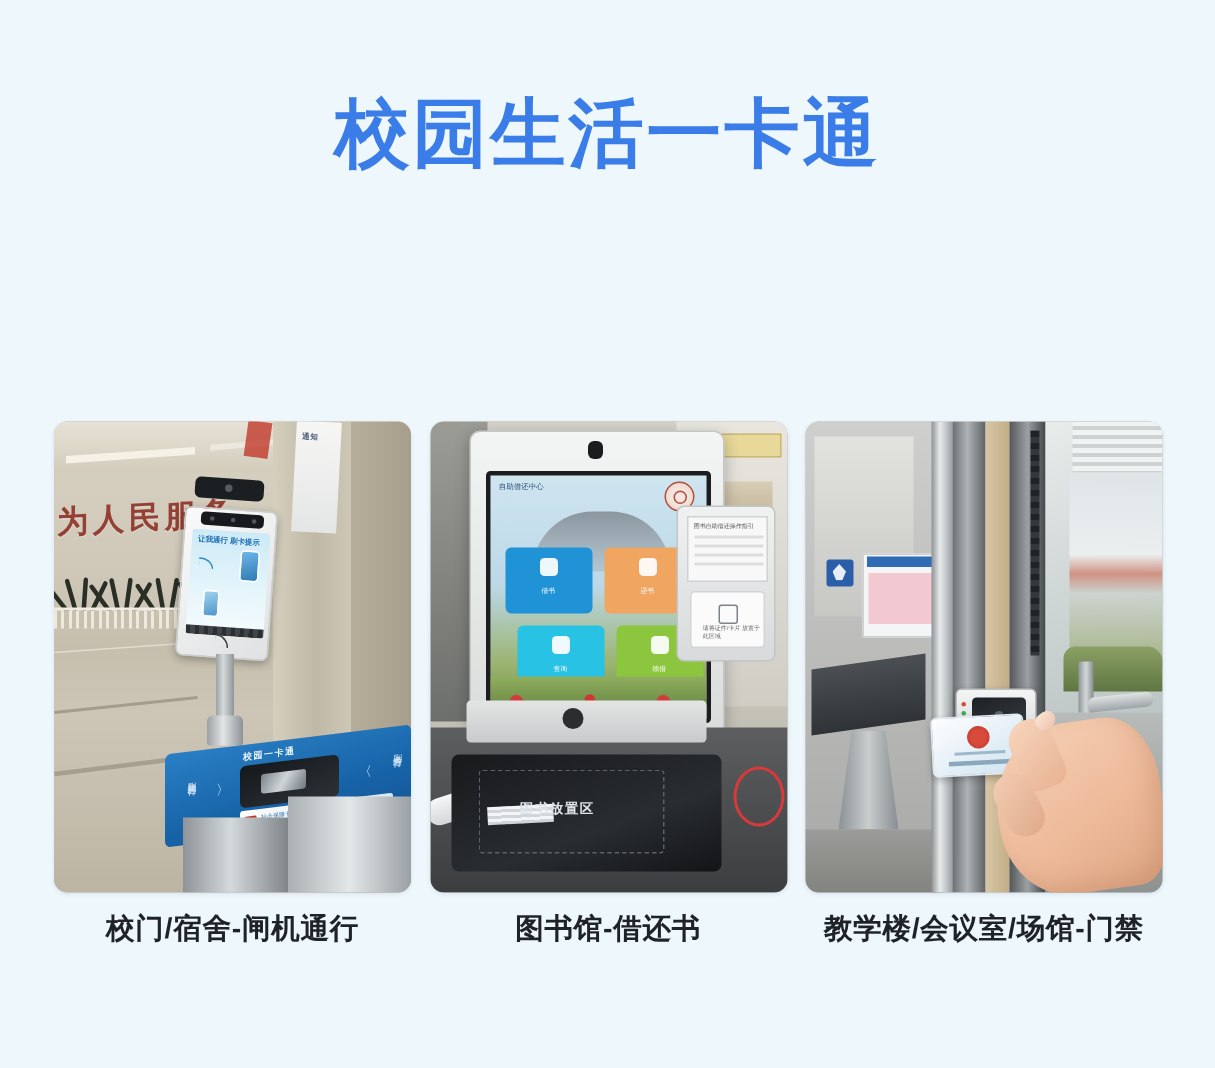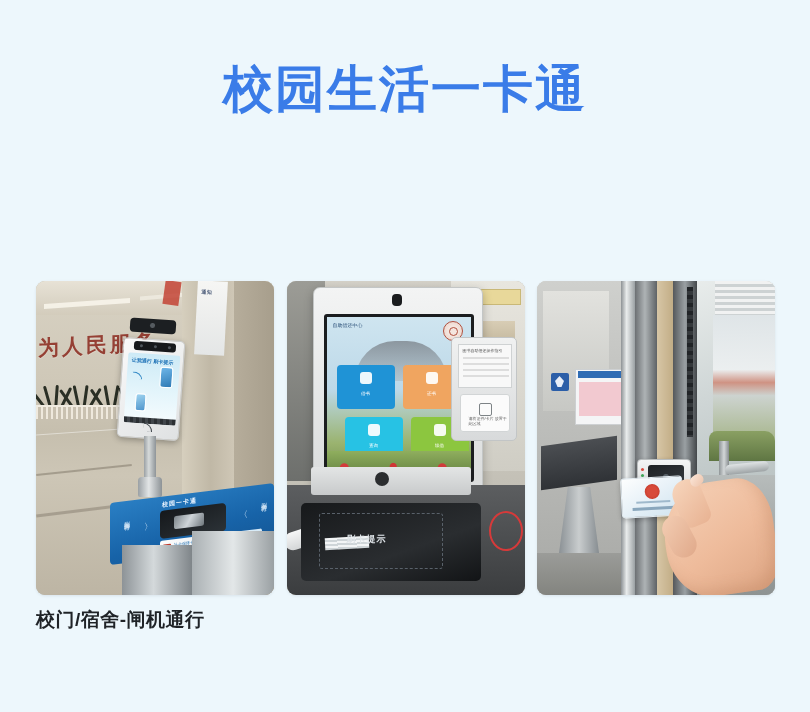--- a/index.html
+++ b/index.html
@@ -470,21 +470,21 @@
     background: linear-gradient(160deg,#fbe5d6,#edc5ad); border-radius: 7px;
     transform: rotate(-14deg);
   }
 
   
   .captions {
     position: absolute; top: 606px; left: 36px; width: 739px;
     display: flex; justify-content: space-between;
   }
   .caption {
-    width: 238px; text-align: left;
+    width: 238px; text-align: center;
     font-size: 19px; font-weight: bold; color: #1f2327;
     letter-spacing: .5px; line-height: 28px;
   }
 </style>
 </head>
 <body>
 
 <div class="page">
 
   <h1 class="headline">校园生活一卡通</h1>
@@ -632,21 +632,21 @@
         </div>
 
         <div class="p2-deck"></div>
         <div class="p2-deck-top">
             <i></i>
           </div>
         <div class="p2-roller"></div>
         <div class="p2-plate">
           <div class="p2-plate-dash"></div>
           <div class="p2-book"></div>
-          <div class="p2-plate-txt">刷卡提示</div>
+          <div class="p2-plate-txt">图书放置区</div>
         </div>
         <div class="p2-red-circle"></div>
       </div>
     </div>
 
     <div class="card">
       <div class="photo">
         <div class="p3-bg"></div>
         <div class="p3-interior"></div>
         <div class="p3-int-wall"></div>
@@ -694,15 +694,17 @@
           </div>
           <div class="p3-finger2"></div>
         </div>
       </div>
     </div>
 
   </div>
 
   <div class="captions">
     <div class="caption">校门/宿舍-闸机通行</div>
+    <div class="caption">图书馆-借还书</div>
+    <div class="caption">教学楼/会议室/场馆-门禁</div>
   </div>
 
 </div>
 
 </body></html>

